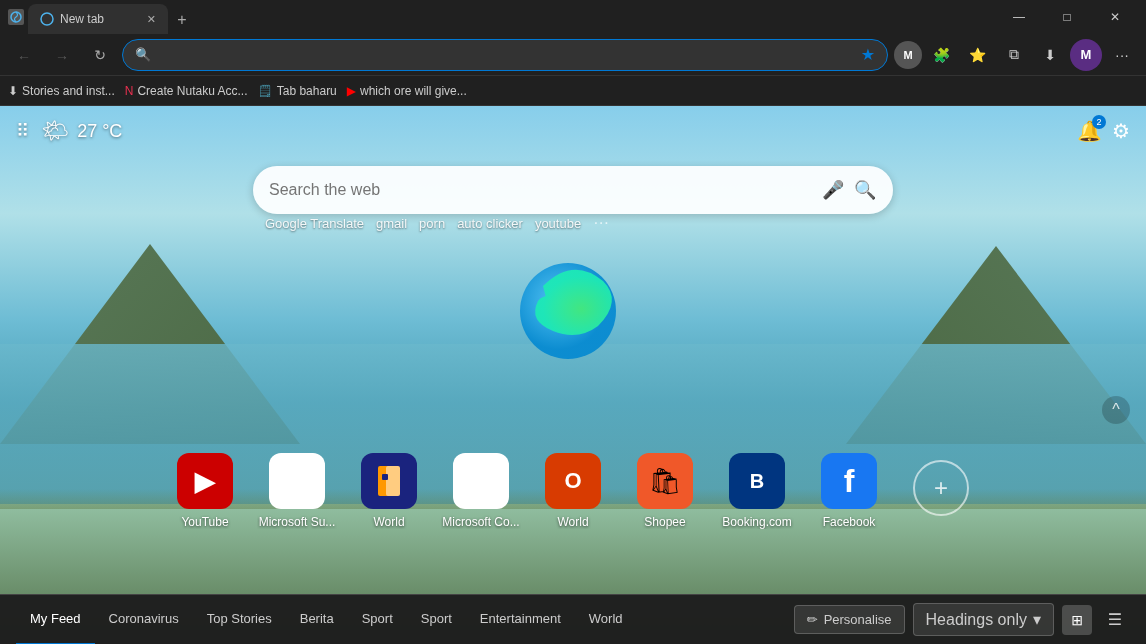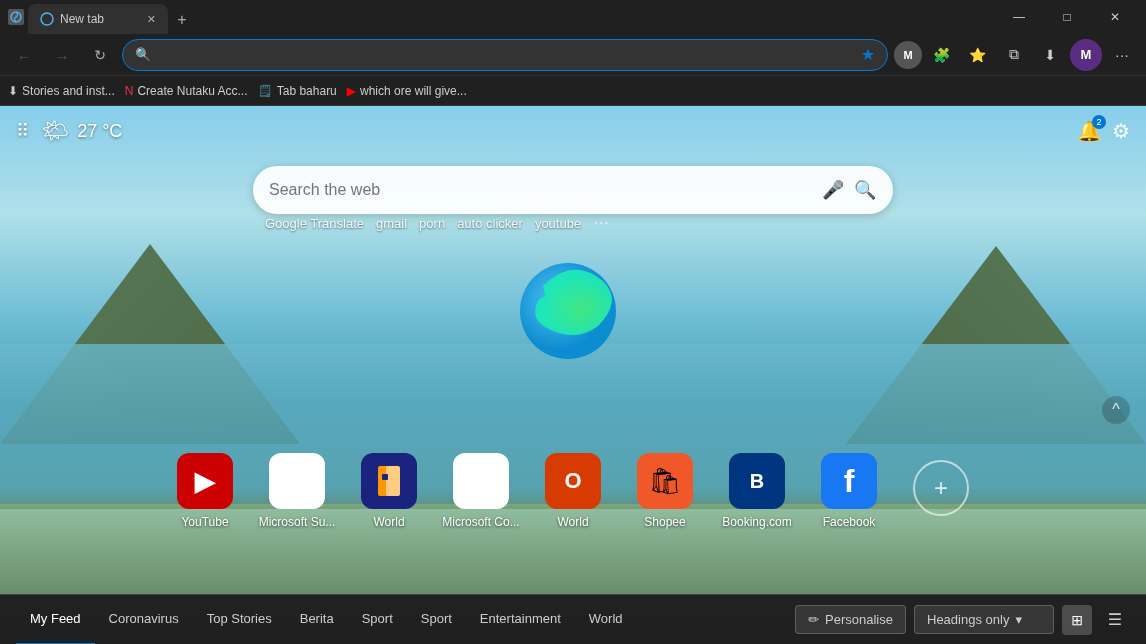--- a/index.html
+++ b/index.html
@@ -130,21 +130,21 @@
     .feed-tabs { display: flex; align-items: flex-start; gap: 0; flex: 1; }
     .feed-tab { font-size: 13px; color: #ccc; padding: 0 14px; height: 50px; display: flex; align-items: center; cursor: pointer; border-bottom: 2px solid transparent; white-space: nowrap; }
     .feed-tab.active { color: #fff; border-bottom-color: #0078d4; }
     .feed-right { display: flex; align-items: center; gap: 8px; }
     .personalise-btn {
       display: flex; align-items: center; gap: 6px; background: rgba(255,255,255,0.1); border: 1px solid rgba(255,255,255,0.2);
       color: #ccc; font-size: 13px; padding: 6px 12px; border-radius: 4px; cursor: pointer;
     }
     .headings-dropdown {
       display: flex; align-items: center; gap: 6px; background: rgba(255,255,255,0.1); border: 1px solid rgba(255,255,255,0.2);
-      color: #ccc; font-size: 13px; padding: 6px 12px; border-radius: 4px; cursor: pointer; min-width: 140px;
+      color: #ccc; font-size: 16px; padding: 6px 12px; border-radius: 4px; cursor: pointer; min-width: 140px;
     }
     .view-toggle { display: flex; align-items: center; gap: 2px; }
     .view-btn { width: 30px; height: 30px; display: flex; align-items: center; justify-content: center; color: #ccc; font-size: 14px; cursor: pointer; border-radius: 4px; }
     .view-btn.active { background: rgba(255,255,255,0.2); color: #fff; }
     .menu-btn { width: 30px; height: 30px; display: flex; align-items: center; justify-content: center; color: #ccc; font-size: 16px; cursor: pointer; }
   </style>
 </head>
 <body>
 
 <div class="titlebar">

